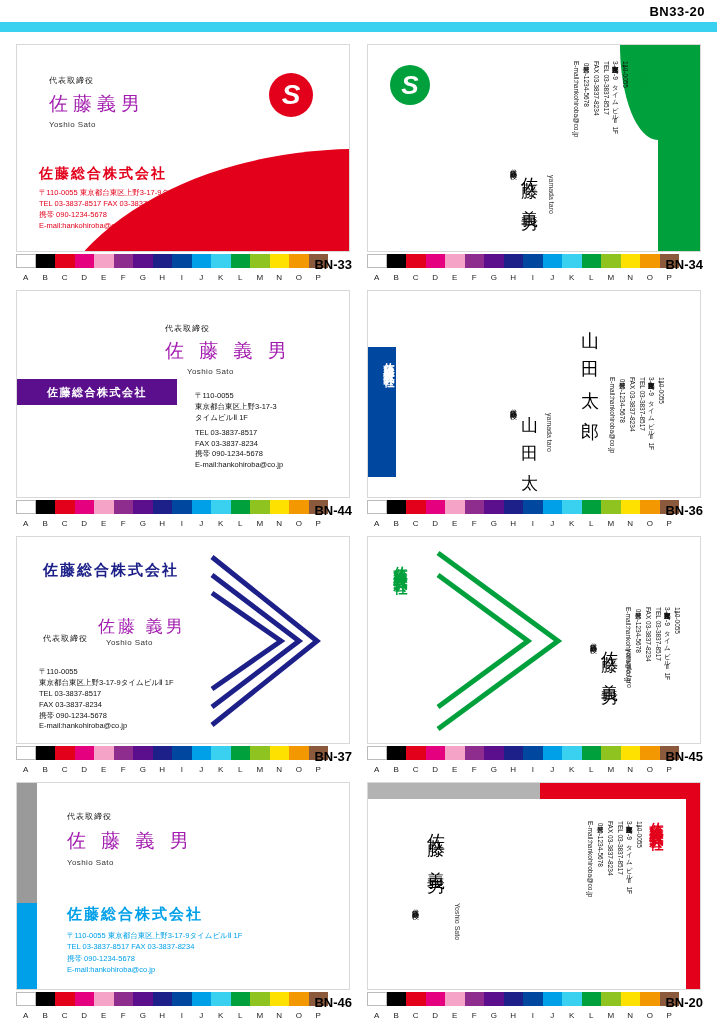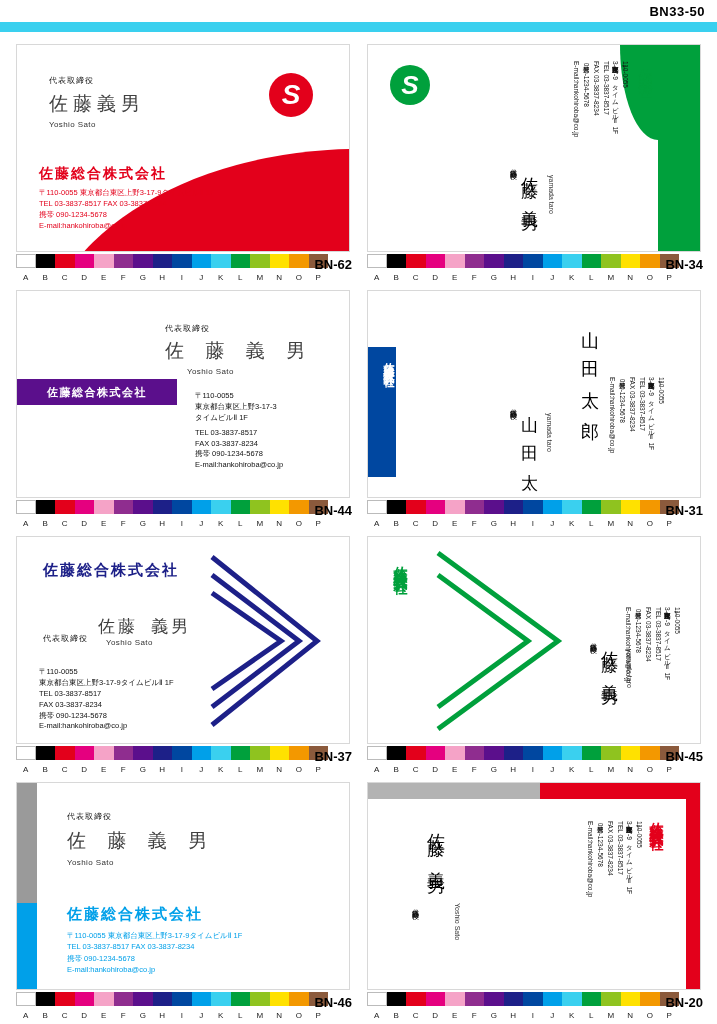--- a/index.html
+++ b/index.html
@@ -83,22 +83,22 @@
     right: 6px;
     bottom: 18px;
     font-size: 13px;
     font-weight: bold;
     color: #000;
   }
 
   
   .jtitle { font-size: 8px; letter-spacing: 1px; color: #111; }
   .jname {
-    font-size: 19px; letter-spacing: 5px; color: #404040;
-    font-family: Liberation Mono, monospace;
+    font-size: 19px; letter-spacing: 5px; color: #a21caf;
+    font-family: Liberation Sans, sans-serif;
   }
   .ename { font-size: 8px; color: #333; letter-spacing: 0.4px; }
   .company-r { color: #e3001b; font-size: 14px; font-weight: bold; letter-spacing: 2px; }
   .addr { font-size: 7.5px; line-height: 1.45; color: #111; }
   .addr-r { font-size: 7.5px; line-height: 1.45; color: #e3001b; }
 
   
   .bn33-curve {
     position: absolute; right: -10px; bottom: -108px;
     width: 320px; height: 210px;
@@ -169,21 +169,21 @@
   
   .bn40-gray { position: absolute; left: 0; top: 0; width: 172px; height: 16px; background: #b3b3b3; }
   .bn40-red { position: absolute; left: 172px; top: 0; width: 162px; height: 16px; background: #e3001b; }
   .bn40-redbar { position: absolute; right: 0; top: 0; width: 14px; height: 208px; background: #e3001b; }
 </style>
 </head>
 <body>
 
 <div class="page">
 
-  <div class="page-header">BN33-50</div>
+  <div class="page-header">BN33-20</div>
   <div class="top-band"></div>
 
   <div class="grid">
 
     <div class="cell">
       <div class="card">
         <div class="bn33-curve"></div>
         <div class="bn33-logo">S</div>
         <div style="position:absolute;left:32px;top:30px;">
           <div class="jtitle">代表取締役</div>
@@ -227,21 +227,21 @@
           <span>H</span>
           <span>I</span>
           <span>J</span>
           <span>K</span>
           <span>L</span>
           <span>M</span>
           <span>N</span>
           <span>O</span>
           <span>P</span>
         </div>
-      <div class="card-code">BN-62</div>
+      <div class="card-code">BN-33</div>
     </div>
 
     <div class="cell">
       <div class="card">
         <div class="bn34-band"></div>
         <div class="bn34-band-curve"></div>
         <div class="bn34-logo">S</div>
 
         <div style="position:absolute;right:46px;top:14px;height:180px;">
           <div class="vert" style="color:#00a03c;font-size:13px;font-weight:bold;letter-spacing:2px;">佐藤総合株式会社</div>
@@ -419,21 +419,21 @@
           <span>H</span>
           <span>I</span>
           <span>J</span>
           <span>K</span>
           <span>L</span>
           <span>M</span>
           <span>N</span>
           <span>O</span>
           <span>P</span>
         </div>
-      <div class="card-code">BN-31</div>
+      <div class="card-code">BN-36</div>
     </div>
 
     <div class="cell">
       <div class="card">
         <div class="chev-wrap">
           <svg width="334" height="208" viewBox="0 0 334 208">
             <g fill="none" stroke="#1d2088" stroke-width="5">
               <polyline points="195,20 300,104 195,188"></polyline>
               <polyline points="195,38 282,104 195,170"></polyline>
               <polyline points="195,56 264,104 195,152"></polyline>

